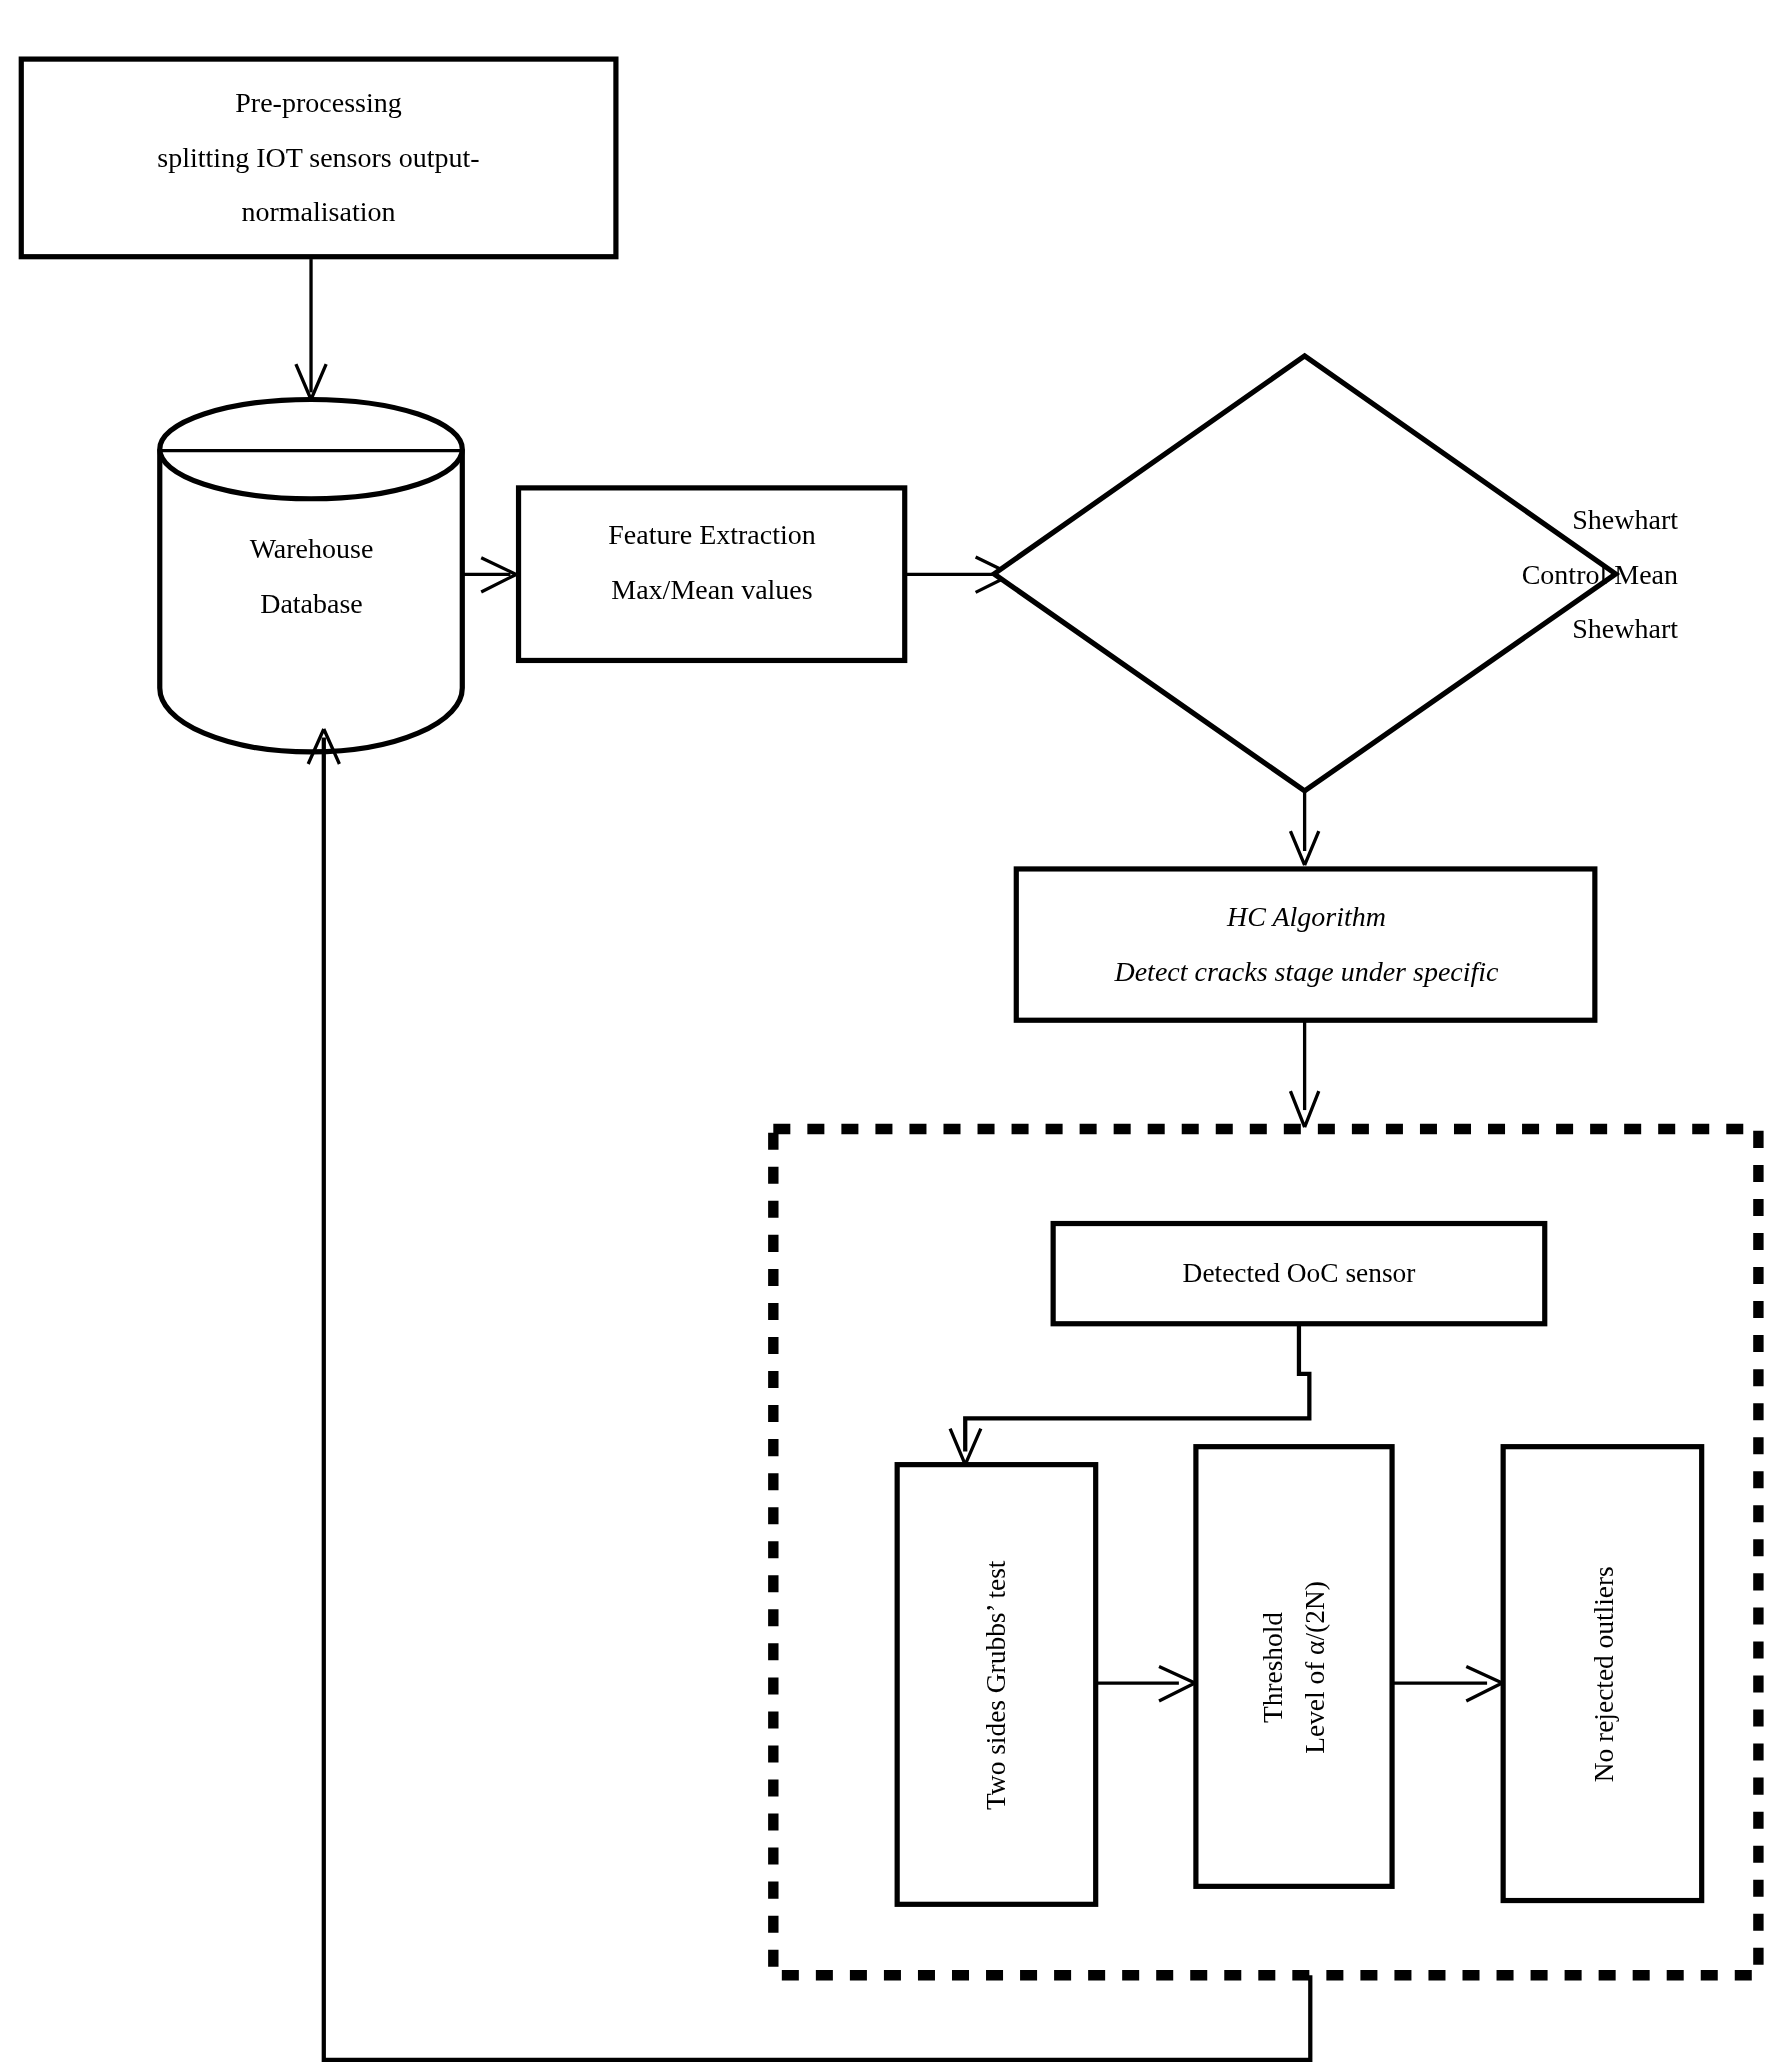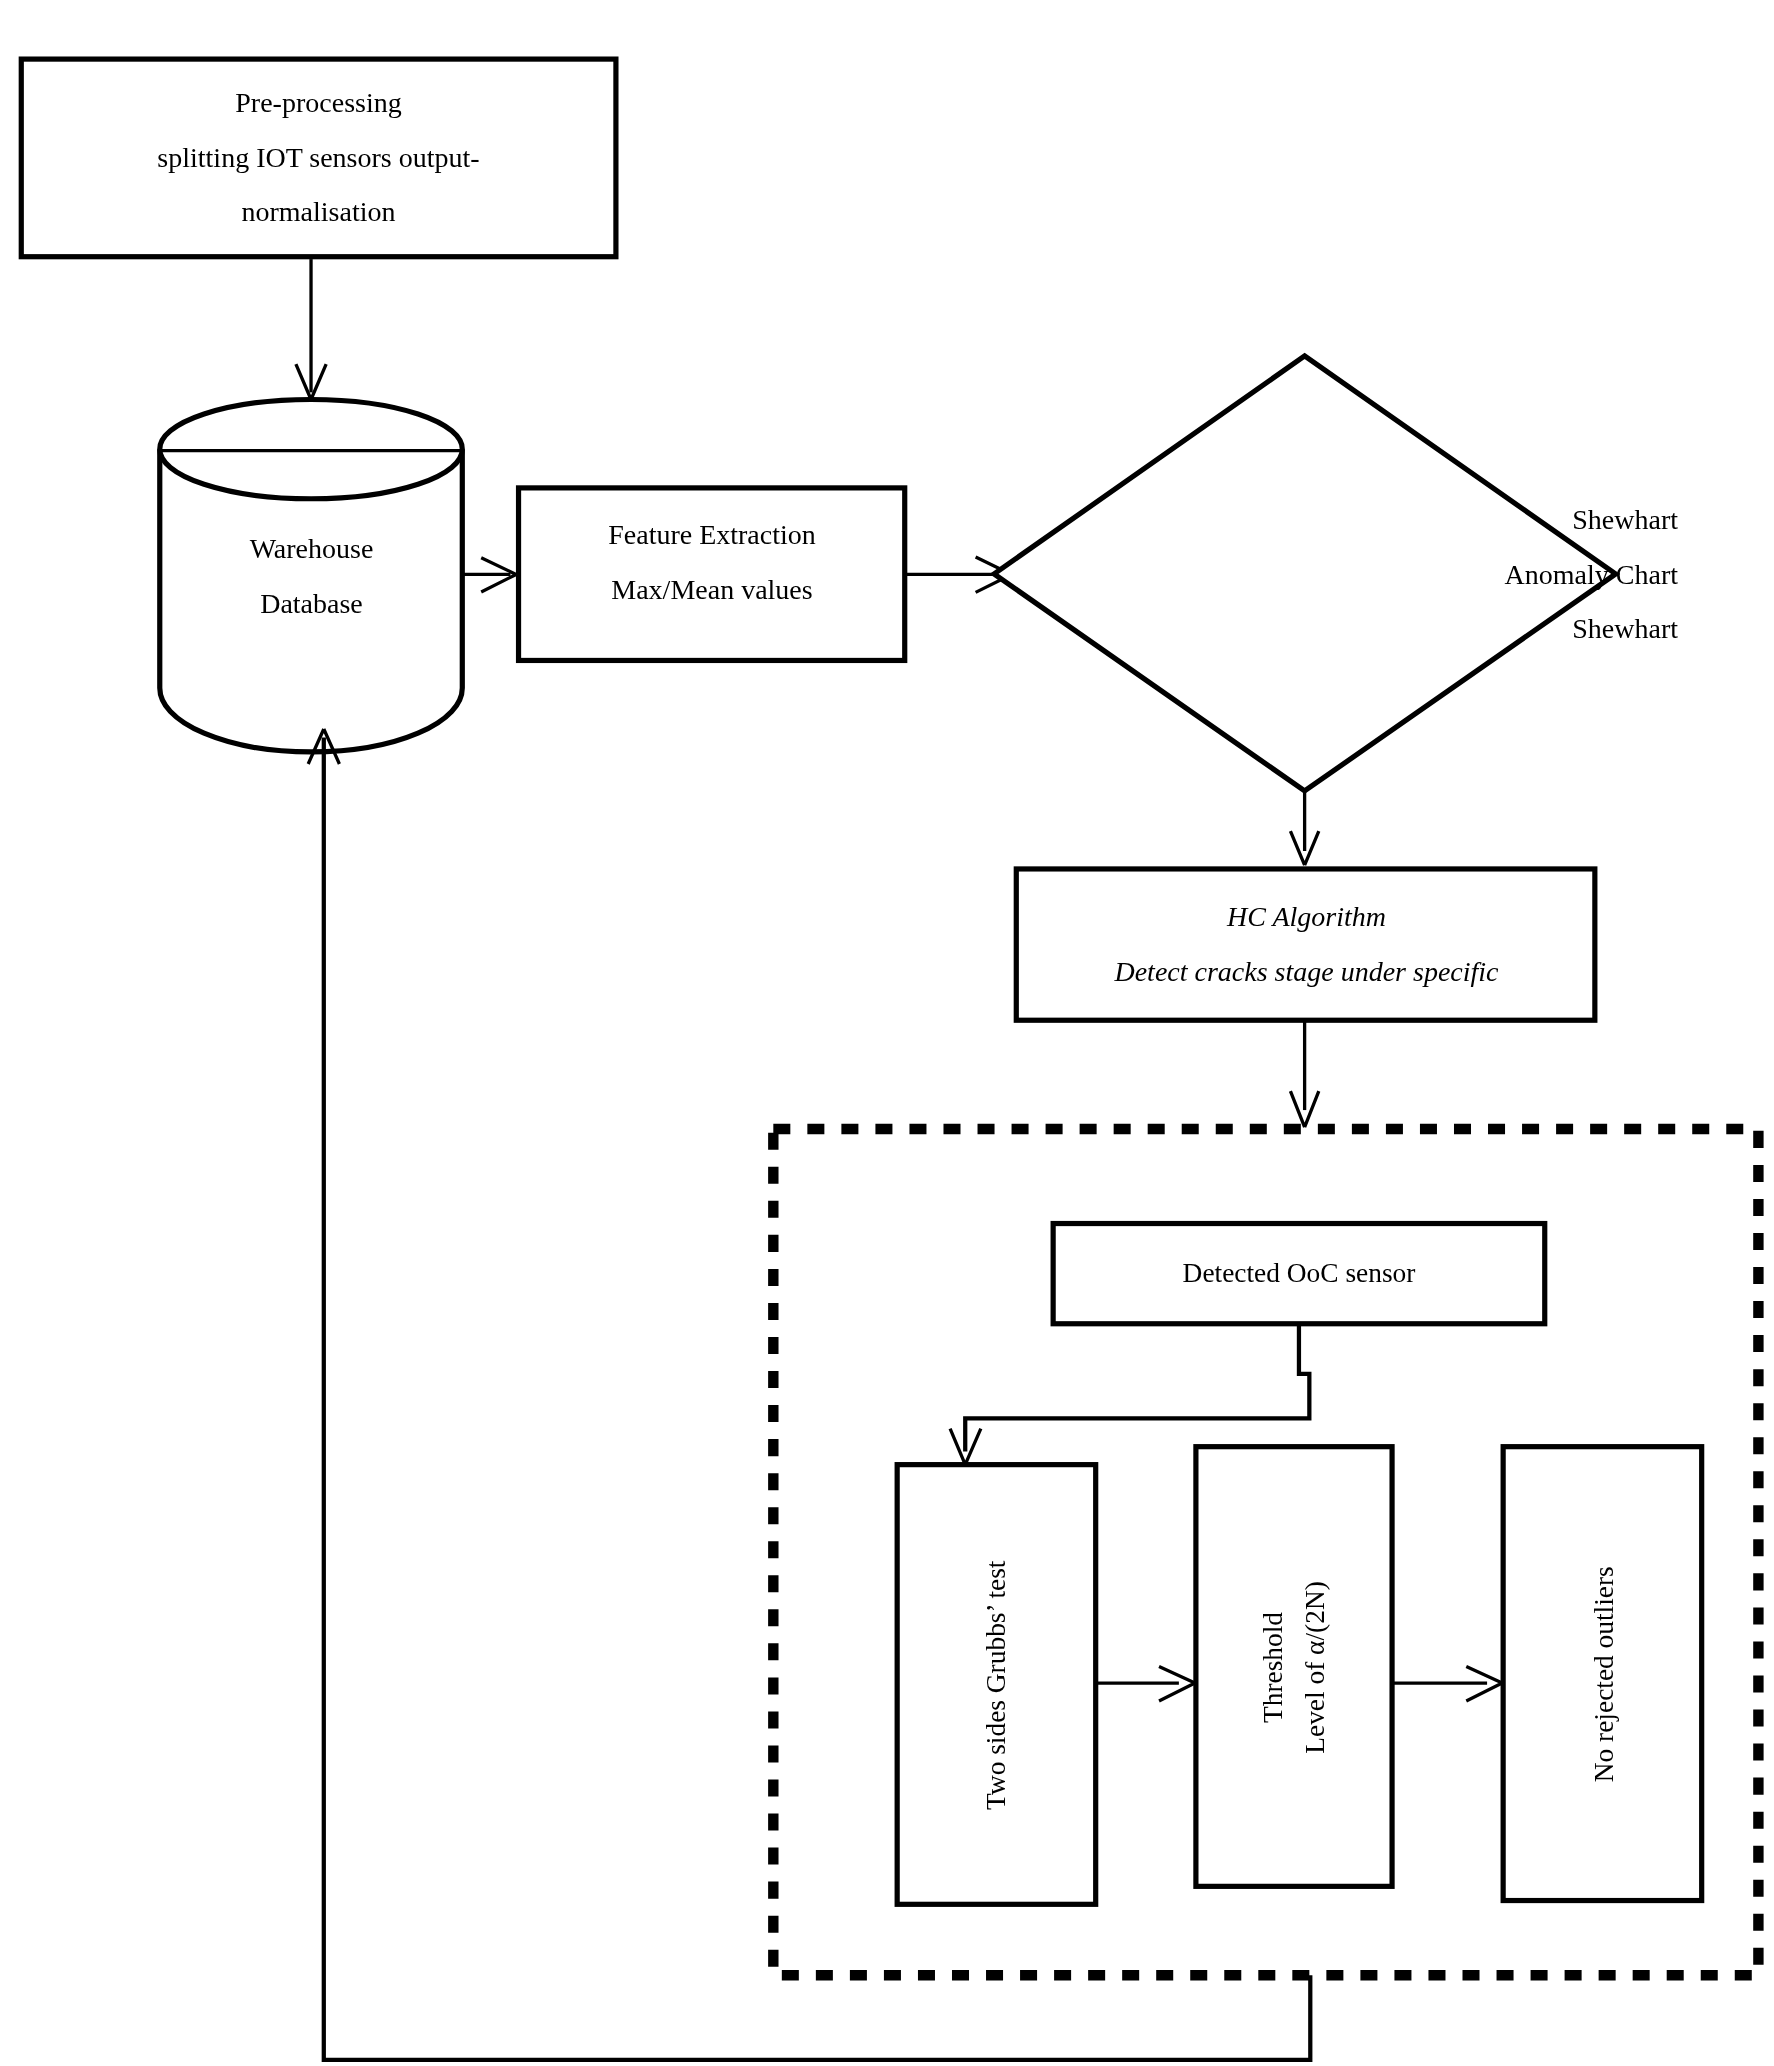--- a/index.html
+++ b/index.html
@@ -106,21 +106,21 @@
     <span class="line">normalisation</span>
   </div>
 
   <div class="node-text t60" style="left:519px;top:476px;width:386px;height:173px;">
     <span class="line">Feature Extraction</span>
     <span class="line">Max/Mean values</span>
   </div>
 
   <div class="node-text t60" style="left:1158px;top:478px;width:520px;height:194px;align-items:flex-end;">
     <span class="line">Shewhart</span>
-    <span class="line">Anomaly Chart</span>
+    <span class="line">Control Mean</span>
     <span class="line">Shewhart</span>
   </div>
 
   <div class="node-text t60" style="left:1017px;top:869px;width:579px;height:151px;font-style:italic;">
     <span class="line">HC Algorithm</span>
     <span class="line">Detect cracks stage under specific</span>
   </div>
 
   <div class="node-text t58" style="left:1053px;top:1224px;width:492px;height:100px;">
     <span class="line">Detected OoC sensor</span>

